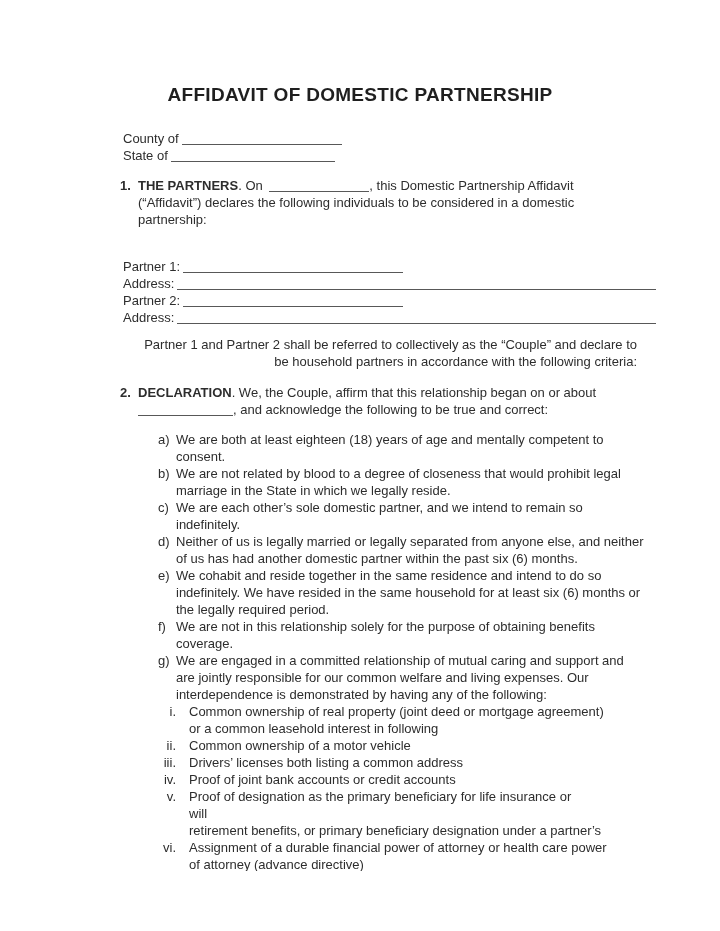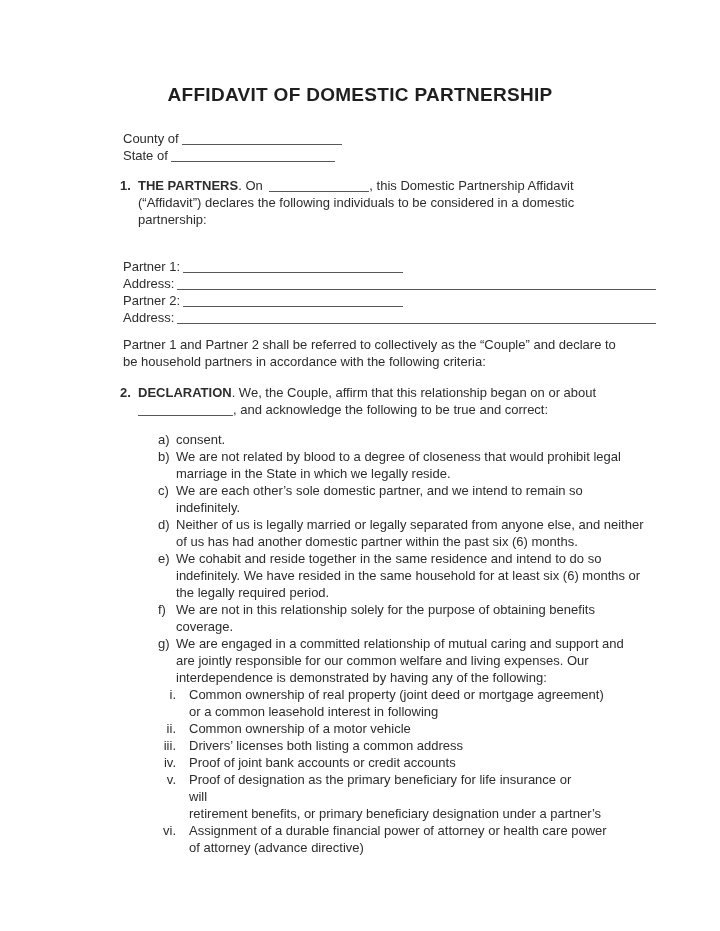--- a/index.html
+++ b/index.html
@@ -44,21 +44,21 @@
 
   .li { display:flex; }
   .li .marker { flex:0 0 18px; }
   .sec { margin-top:13px; }
   .sec .marker { font-weight:bold; }
   .sec-1 { margin-top:13px; }
   .sec-2 { margin-top:14px; }
   .sec .heading { font-weight:bold; }
 
   .partners { margin-top:30px; padding-left:3px; }
-  .couple-clause { margin-top:10px; padding-left:3px; }
+  .couple-clause { margin-top:10px; padding-left:3px;text-align:right; }
 
   .letter-list { margin-top:13px; }
   .li.letters { margin-left:38px; }
   .li.roman { margin-left:38px; }
   .li.roman .marker { flex:0 0 18px; text-align:right; margin-right:13px; }
 
   .footer {
     position:absolute;
     left:84px; right:83px; top:869px;
     display:flex; justify-content:space-between; align-items:baseline;
@@ -121,20 +121,21 @@
         <div class="line"><span class="heading">DECLARATION</span><span>. We, the Couple, affirm that this relationship began on or about</span></div>
         <div class="line"><span class="blank blank-date2"></span><span>, and acknowledge the following to be true and correct:</span></div>
       </div>
     </div>
 
     <div class="letter-list">
 
       <div class="li letters">
         <span class="marker">a)</span>
         <div class="li-body">
+            <div class="line">We are both at least eighteen (18) years of age and mentally competent to</div>
             <div class="line">consent.</div>
           </div>
       </div>
       <div class="li letters">
         <span class="marker">b)</span>
         <div class="li-body">
             <div class="line">We are not related by blood to a degree of closeness that would prohibit legal</div>
             <div class="line">marriage in the State in which we legally reside.</div>
           </div>
       </div>

